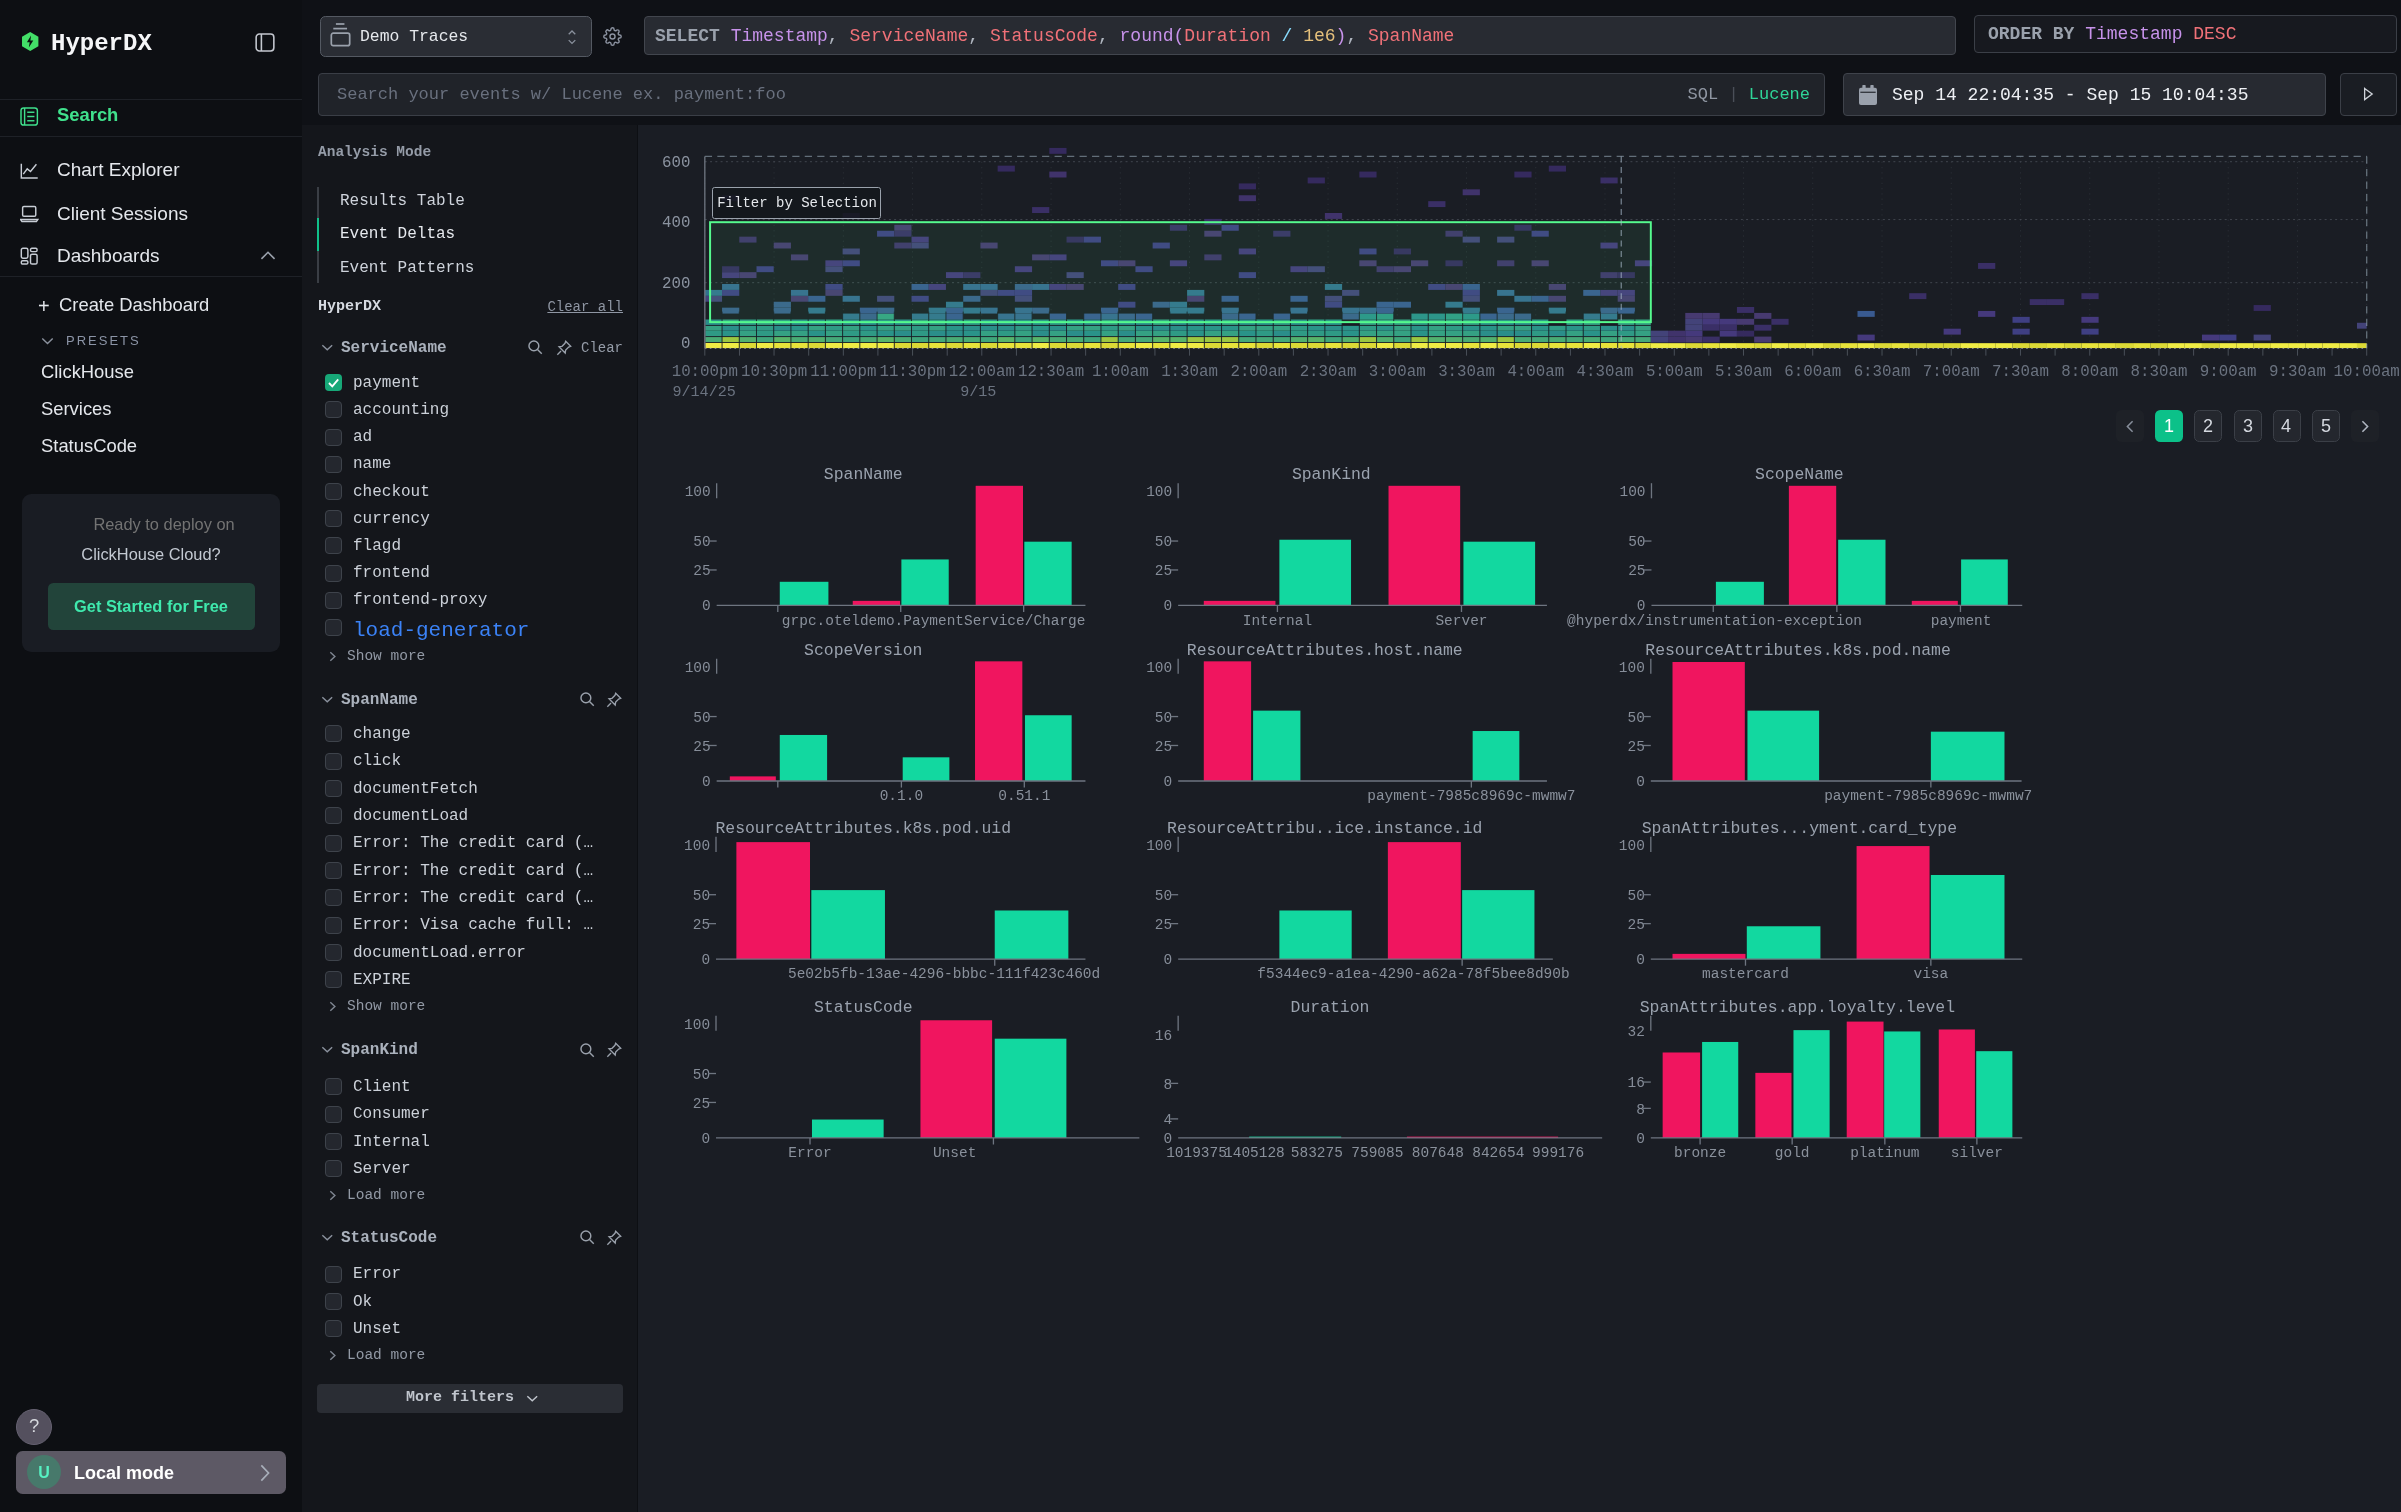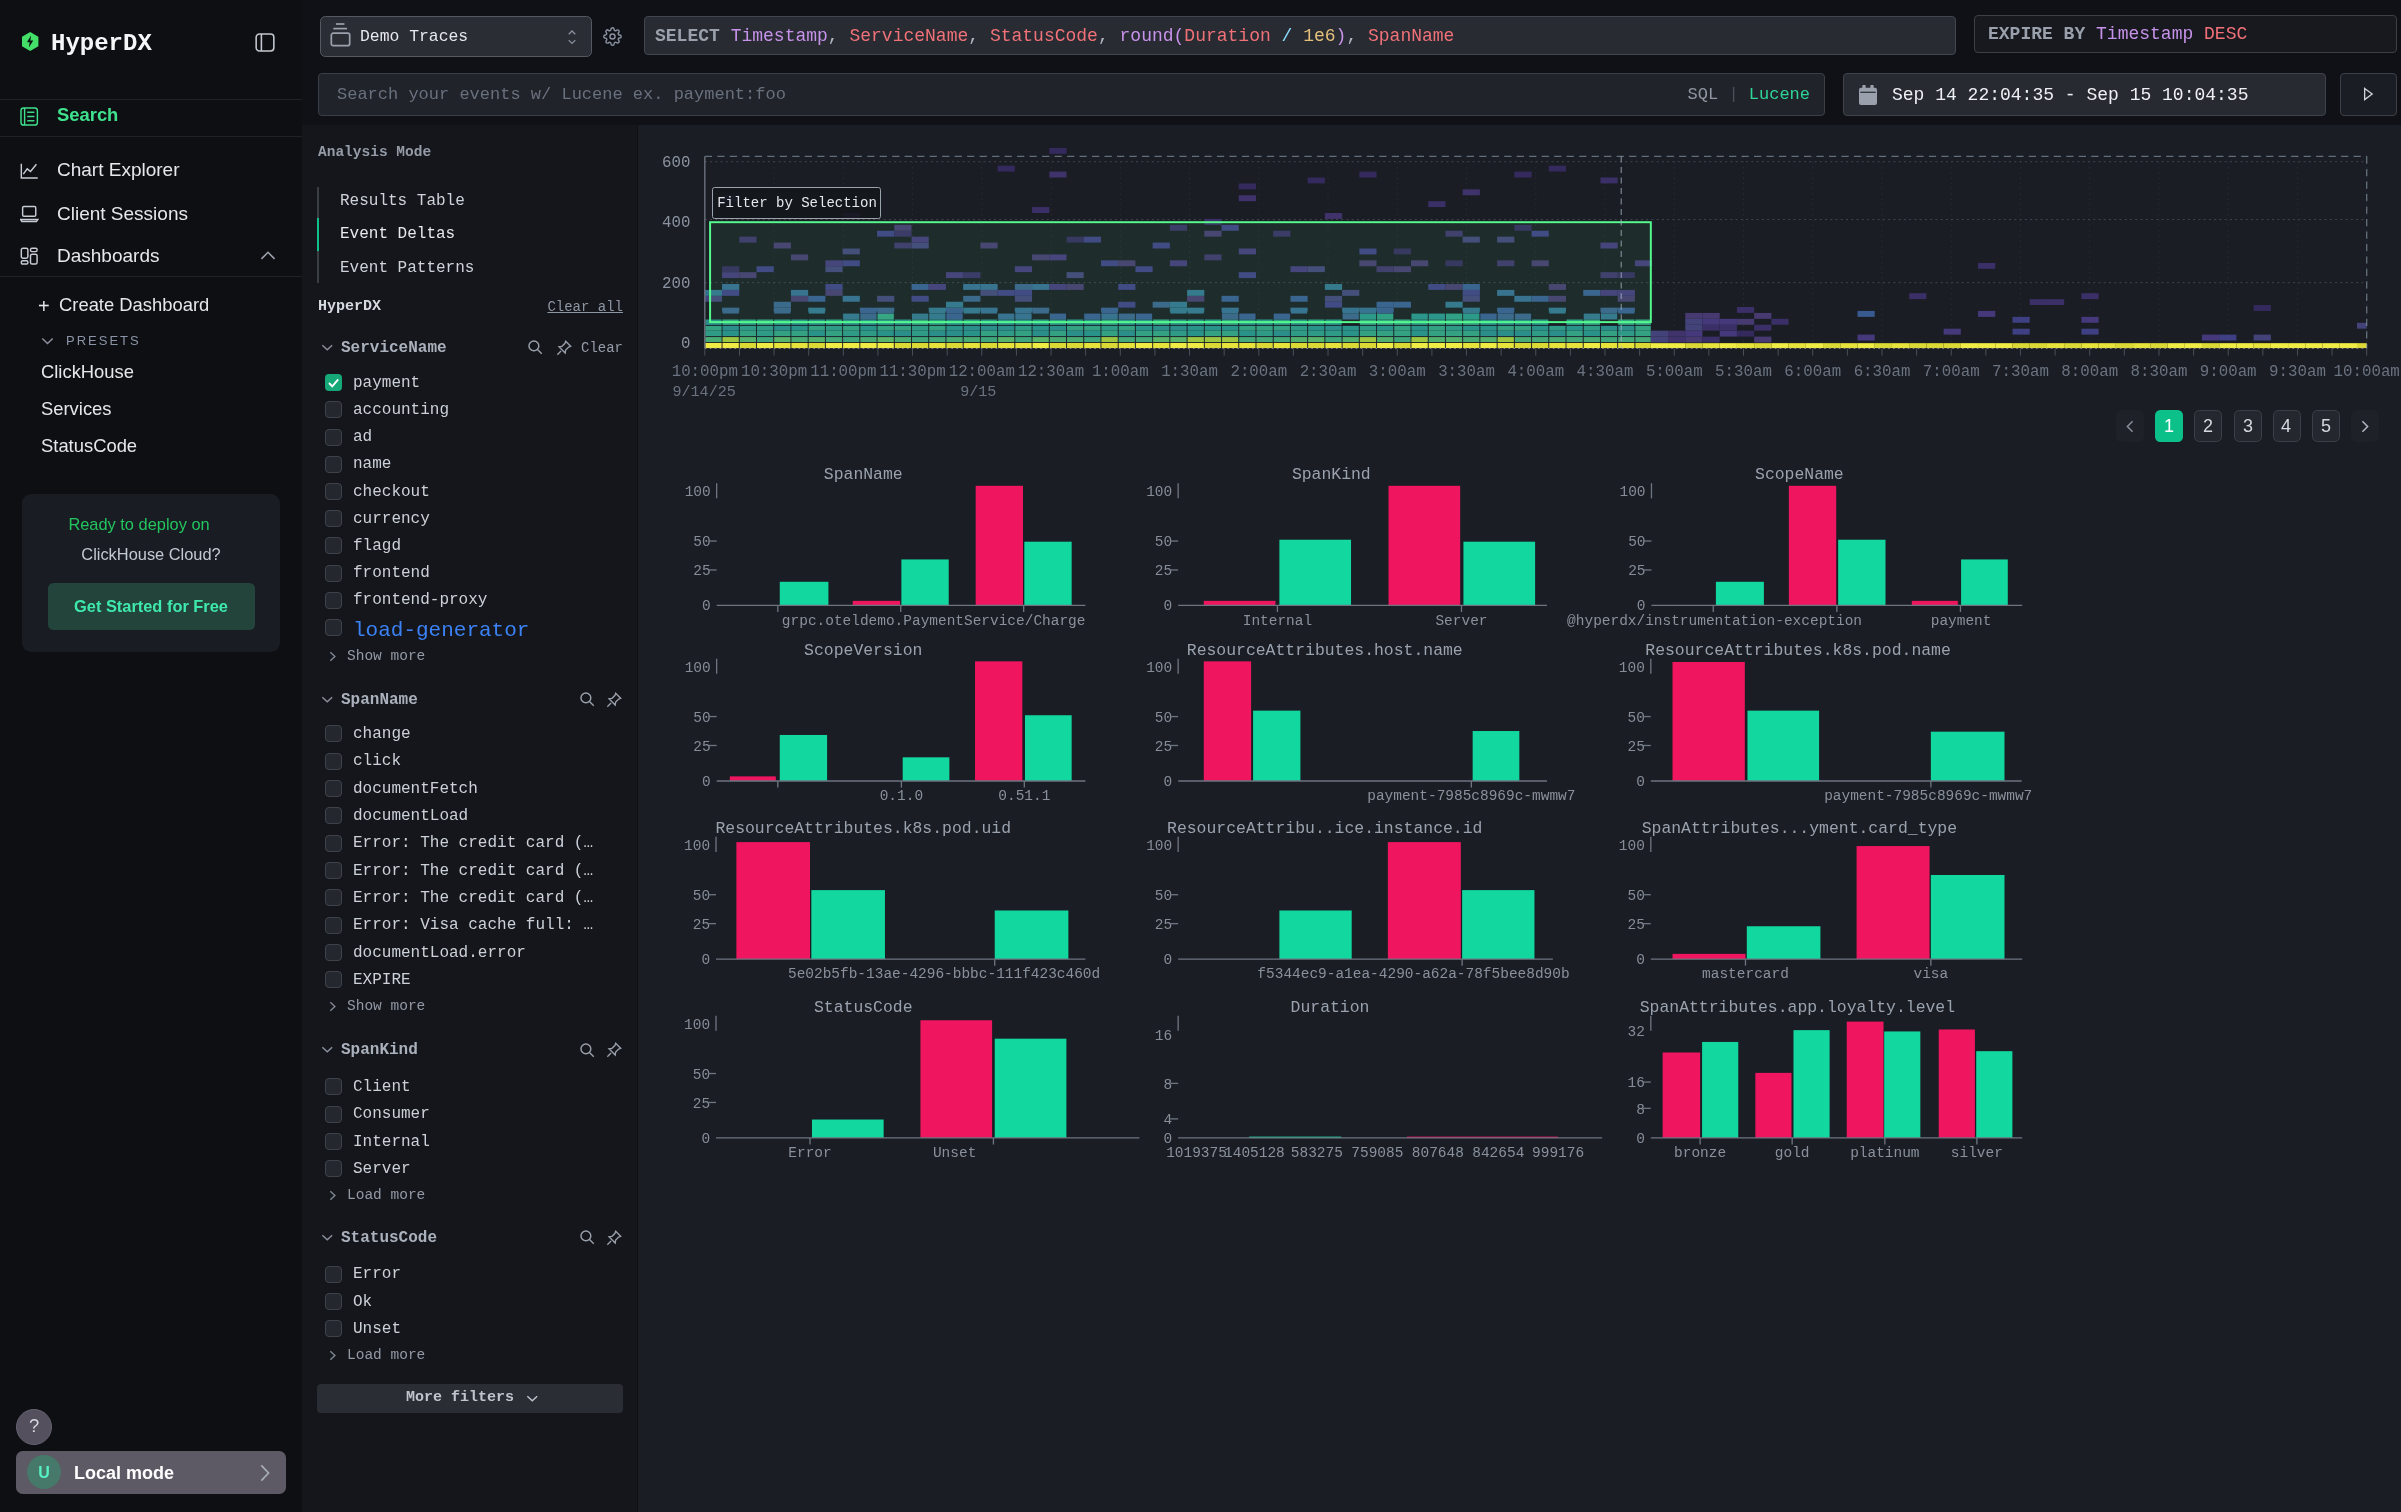--- a/index.html
+++ b/index.html
@@ -50,21 +50,21 @@
 <div style="position:absolute;left:38px;top:306px;transform-origin:left center;font-family:'Liberation Sans',sans-serif;font-size:20px;color:#e4e7ec;font-weight:400;white-space:pre;line-height:1;margin-top:-10.5px;">+</div>
 <div style="position:absolute;left:59px;top:306px;transform-origin:left center;font-family:'Liberation Sans',sans-serif;font-size:18.4px;color:#e4e7ec;font-weight:400;white-space:pre;line-height:1;margin-top:-10px;">Create Dashboard</div>
 <svg class="abs" style="left:41px;top:337px" width="13" height="8" viewBox="0 0 20 12" fill="none" stroke="#8a919d" stroke-width="2.2">
     <polyline points="2,2 10,10 18,2"></polyline>
   </svg>
 <div style="position:absolute;left:66px;top:341px;transform-origin:left center;font-family:'Liberation Sans',sans-serif;font-size:13px;color:#8b94a6;font-weight:400;white-space:pre;line-height:1;margin-top:-7.2px;letter-spacing:2px;">PRESETS</div>
 <div style="position:absolute;left:41px;top:373px;transform-origin:left center;font-family:'Liberation Sans',sans-serif;font-size:18.4px;color:#e4e7ec;font-weight:400;white-space:pre;line-height:1;margin-top:-10px;">ClickHouse</div>
 <div style="position:absolute;left:41px;top:410px;transform-origin:left center;font-family:'Liberation Sans',sans-serif;font-size:18.4px;color:#e4e7ec;font-weight:400;white-space:pre;line-height:1;margin-top:-10px;">Services</div>
 <div style="position:absolute;left:41px;top:447px;transform-origin:left center;font-family:'Liberation Sans',sans-serif;font-size:18.4px;color:#e4e7ec;font-weight:400;white-space:pre;line-height:1;margin-top:-10px;">StatusCode</div>
 <div style="position:absolute;left:22.4px;top:494px;width:258px;height:158px;background:#191c23;border-radius:9.2px;"></div>
-<div style="position:absolute;left:139px;top:524px;transform:translateX(-50%);transform-origin:left center;font-family:'Liberation Sans',sans-serif;font-size:16.4px;color:#22c55e;font-weight:400;white-space:pre;line-height:1;margin-top:-8.5px;">Ready to deploy on</div>
+<div style="position:absolute;left:164px;top:524px;transform:translateX(-50%);transform-origin:left center;font-family:'Liberation Sans',sans-serif;font-size:16.4px;color:#737373;font-weight:400;white-space:pre;line-height:1;margin-top:-8.5px;">Ready to deploy on</div>
 <div style="position:absolute;left:151px;top:554px;transform:translateX(-50%);transform-origin:left center;font-family:'Liberation Sans',sans-serif;font-size:16.4px;color:#c3c9d2;font-weight:400;white-space:pre;line-height:1;margin-top:-8.5px;">ClickHouse Cloud?</div>
 <div style="position:absolute;left:48px;top:583px;width:207px;height:47px;background:#22443a;border-radius:5.3px;"></div>
 <div style="position:absolute;left:151px;top:606px;transform:translateX(-50%);transform-origin:left center;font-family:'Liberation Sans',sans-serif;font-size:16.4px;color:#3fe9ad;font-weight:700;white-space:pre;line-height:1;margin-top:-8.5px;">Get Started for Free</div>
 <div style="position:absolute;left:16.4px;top:1409px;width:36px;height:36px;background:#54505e;border-radius:50%;border:1.3px solid #656171;"></div>
 <div style="position:absolute;left:34px;top:1427px;transform:translateX(-50%);transform-origin:left center;font-family:'Liberation Sans',sans-serif;font-size:18.4px;color:#d6d9de;font-weight:400;white-space:pre;line-height:1;margin-top:-10px;">?</div>
 <div style="position:absolute;left:16.4px;top:1451px;width:270px;height:43px;background:#5d5965;border-radius:6.6px;"></div>
 <div style="position:absolute;left:27px;top:1455px;width:34px;height:34px;background:#47796b;border-radius:50%;"></div>
 <div style="position:absolute;left:44px;top:1473px;transform:translateX(-50%);transform-origin:left center;font-family:'Liberation Sans',sans-serif;font-size:16px;color:#56f2c3;font-weight:700;white-space:pre;line-height:1;margin-top:-8.5px;">U</div>
 <div style="position:absolute;left:74px;top:1473px;transform-origin:left center;font-family:'Liberation Sans',sans-serif;font-size:18px;color:#ffffff;font-weight:700;white-space:pre;line-height:1;margin-top:-9.2px;">Local mode</div>
 <svg class="abs" style="left:260px;top:1464px" width="10.5" height="18" viewBox="0 0 16 27" fill="none" stroke="#a7aeb9" stroke-width="2.6">
@@ -81,21 +81,21 @@
 <polyline points="2.5,8 7.5,3 12.5,8"></polyline>
     <polyline points="2.5,17 7.5,22 12.5,17"></polyline>
   </svg>
 <svg class="abs" style="left:603px;top:27px" width="19" height="19" viewBox="0 0 24 24" fill="none" stroke="#8b92a0" stroke-width="1.8">
 <circle cx="12" cy="12" r="3.2"></circle>
 <path d="M19.4 15a1.65 1.65 0 0 0 .33 1.82l.06.06a2 2 0 1 1-2.83 2.83l-.06-.06a1.65 1.65 0 0 0-1.82-.33 1.65 1.65 0 0 0-1 1.51V21a2 2 0 1 1-4 0v-.09A1.65 1.65 0 0 0 9 19.4a1.65 1.65 0 0 0-1.82.33l-.06.06a2 2 0 1 1-2.83-2.83l.06-.06a1.65 1.65 0 0 0 .33-1.82 1.65 1.65 0 0 0-1.51-1H3a2 2 0 1 1 0-4h.09A1.65 1.65 0 0 0 4.6 9a1.65 1.65 0 0 0-.33-1.82l-.06-.06a2 2 0 1 1 2.83-2.83l.06.06a1.65 1.65 0 0 0 1.82.33H9a1.65 1.65 0 0 0 1-1.51V3a2 2 0 1 1 4 0v.09a1.65 1.65 0 0 0 1 1.51 1.65 1.65 0 0 0 1.82-.33l.06-.06a2 2 0 1 1 2.83 2.83l-.06.06a1.65 1.65 0 0 0-.33 1.82V9a1.65 1.65 0 0 0 1.51 1H21a2 2 0 1 1 0 4h-.09a1.65 1.65 0 0 0-1.51 1z"></path>
   </svg>
 <div style="position:absolute;left:644px;top:16px;width:1312px;height:39px;background:#282b32;border:1.3px solid #42464e;border-radius:4px;"></div>
 <div style="position:absolute;left:655px;top:26px;font-family:'Liberation Mono',monospace;font-size:18px;line-height:20px;white-space:pre;"><span style="color:#9aa1ac;font-weight:700">SELECT </span><span style="color:#c792ea">Timestamp</span><span style="color:#b0b6c0">, </span><span style="color:#f07178">ServiceName</span><span style="color:#b0b6c0">, </span><span style="color:#f07178">StatusCode</span><span style="color:#b0b6c0">, </span><span style="color:#c792ea">round(</span><span style="color:#f07178">Duration</span><span style="color:#89ddff"> / </span><span style="color:#e5c07b">1e6</span><span style="color:#c792ea">)</span><span style="color:#b0b6c0">, </span><span style="color:#f07178">SpanName</span></div>
 <div style="position:absolute;left:1974px;top:15px;width:423px;height:38px;background:#17191f;border:1.3px solid #3b3f47;border-radius:4px;"></div>
-<div style="position:absolute;left:1988px;top:24px;font-family:'Liberation Mono',monospace;font-size:18px;line-height:20px;white-space:pre;"><span style="color:#9aa1ac;font-weight:700">EXPIRE BY </span><span style="color:#c792ea">Timestamp</span><span style="color:#f07178"> DESC</span></div>
+<div style="position:absolute;left:1988px;top:24px;font-family:'Liberation Mono',monospace;font-size:18px;line-height:20px;white-space:pre;"><span style="color:#9aa1ac;font-weight:700">ORDER BY </span><span style="color:#c792ea">Timestamp</span><span style="color:#f07178"> DESC</span></div>
 <div style="position:absolute;left:318px;top:73px;width:1507px;height:43px;background:#202329;border:1.3px solid #3a3e46;border-radius:4px;"></div>
 <div style="position:absolute;left:337px;top:95px;transform-origin:left center;font-family:'Liberation Mono',monospace;font-size:17px;color:#69707e;font-weight:400;white-space:pre;line-height:1;margin-top:-9.2px;">Search your events w/ Lucene ex. payment:foo</div>
 <div style="position:absolute;left:1810px;top:86px;transform:translateX(-100%);font-family:'Liberation Mono',monospace;font-size:17px;line-height:18.4px;white-space:pre;"><span style="color:#8f96a2">SQL </span><span style="color:#4a4f58">| </span><span style="color:#2fd598">Lucene</span></div>
 <div style="position:absolute;left:1843px;top:73px;width:483px;height:43px;background:#272a31;border:1.3px solid #3f434b;border-radius:4px;"></div>
 <svg class="abs" style="left:1859px;top:85px" width="18" height="20" viewBox="0 0 27 30" fill="#9aa1ac">
 <rect x="5" y="0" width="5" height="7" rx="1"></rect>
     <rect x="17" y="0" width="5" height="7" rx="1"></rect>
 <rect x="0" y="4" width="27" height="26" rx="3"></rect>
     <rect x="2" y="10" width="23" height="1.8" fill="#282b32"></rect>
   </svg>

